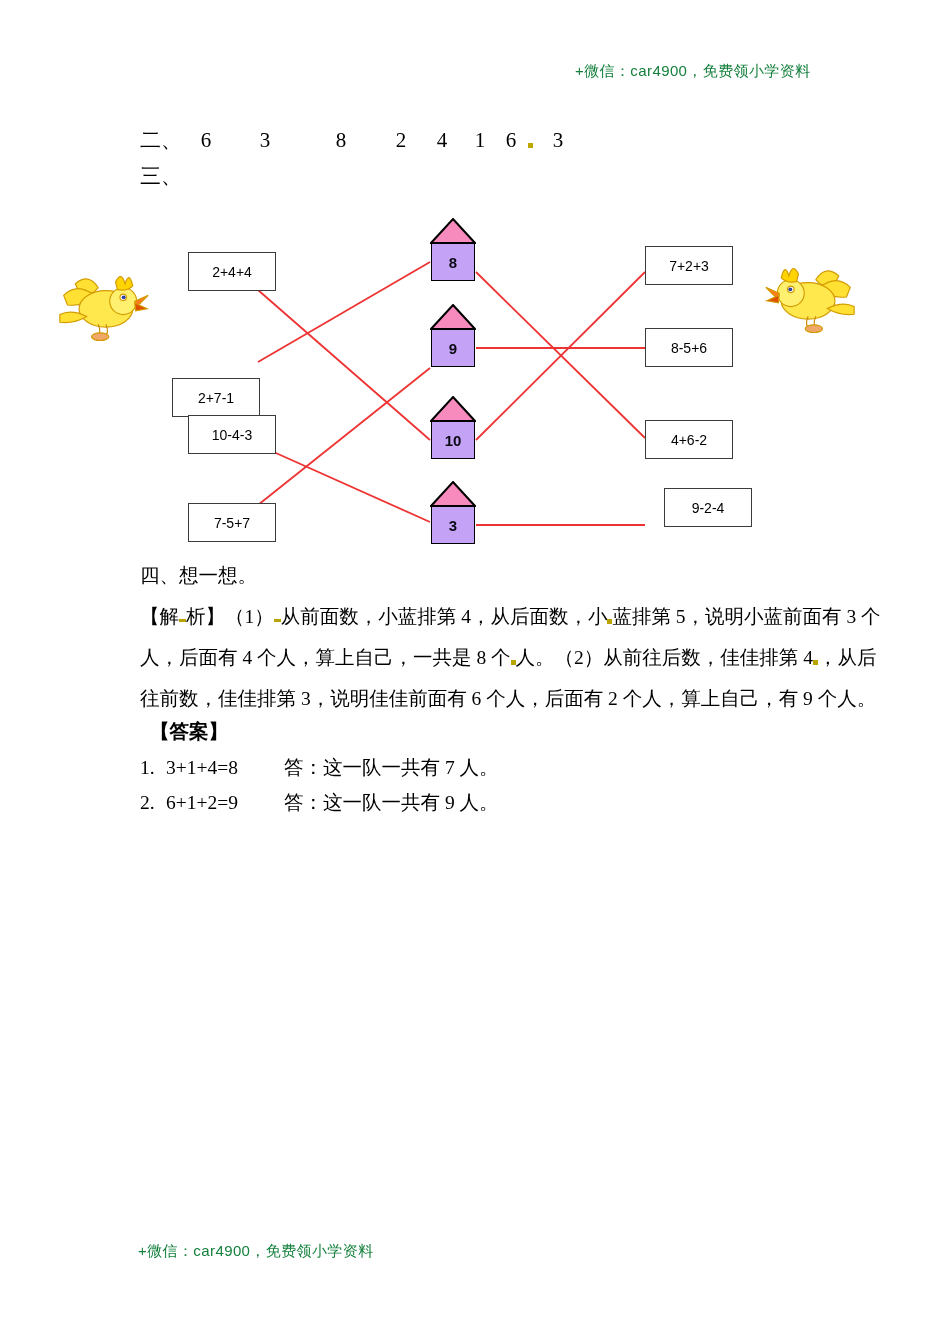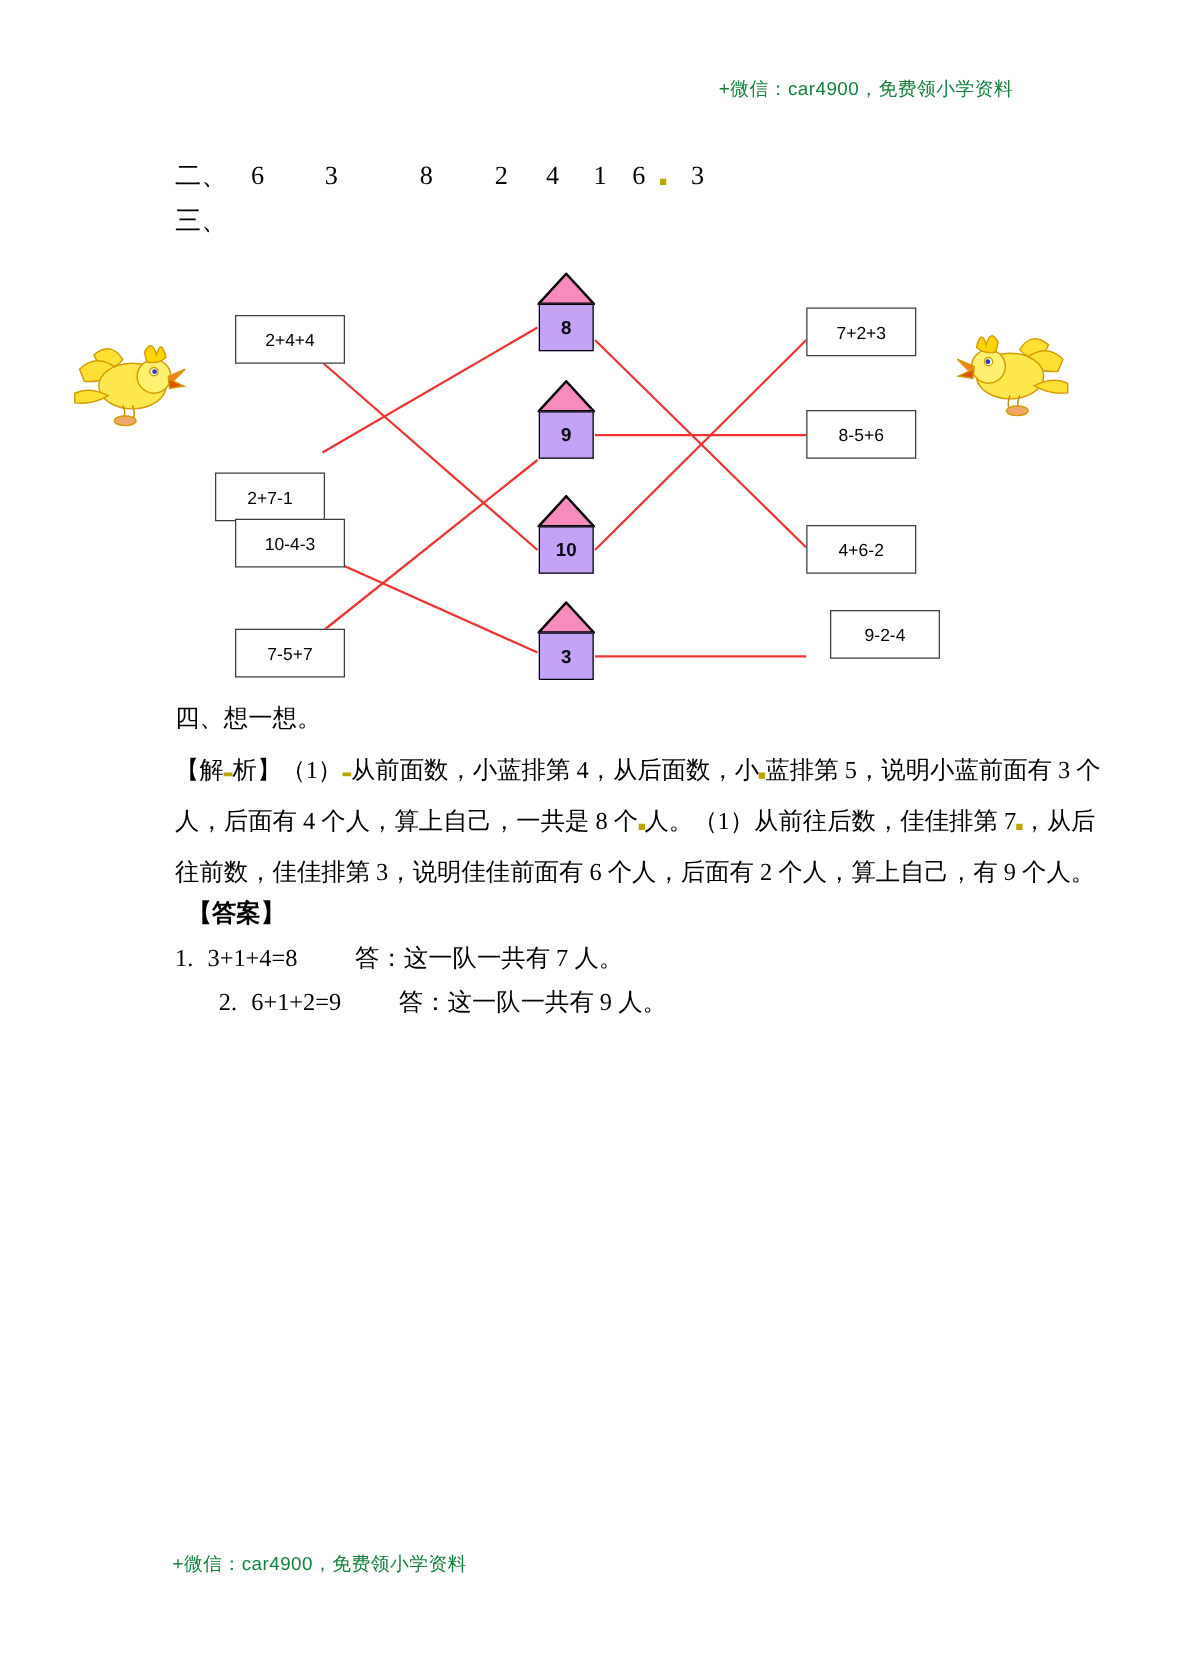--- a/index.html
+++ b/index.html
@@ -139,21 +139,21 @@
     font-size: 19.5px;
     line-height: 1;
     white-space: nowrap;
   }
   #line-section-four { top: 566px; text-align: center; }
   #line-analysis-1   { top: 607px; }
   #line-analysis-2   { top: 648px; }
   #line-analysis-3   { top: 689px; }
   #line-answer-label { top: 722px; font-weight: bold; margin-left: 10px; }
   #line-answer-1     { top: 758px; }
-  #line-answer-2     { top: 793px; margin-left: 35px; }
+  #line-answer-2     { top: 793px; }
 
   .ans-num { display: inline-block; width: 26px; }
   .ans-eq  { display: inline-block; width: 118px; }
 
   .ul-mark {
     display: inline-block;
     width: 7px;
     height: 3px;
     background: #b9a400;
     vertical-align: 1px;
@@ -276,21 +276,21 @@
   <div class="expr-box" style="left:645px; top:288px;margin-left:19px;">9-2-4</div>
 </div>
 
 <div class="prose" id="line-section-four">四、想一想。</div>
 
 <div class="prose" id="line-analysis-1">
   <span>【解</span><span class="ul-mark"></span><span>析】（1）</span><span class="ul-mark"></span><span>从前面数，小蓝排第 4，从后面数，小</span><span class="ul-dot"></span><span>蓝排第 5，说明小蓝前面有 3 个</span>
 </div>
 
 <div class="prose" id="line-analysis-2">
-  <span>人，后面有 4 个人，算上自己，一共是 8 个</span><span class="ul-dot"></span><span>人。（1）从前往后数，佳佳排第 7</span><span class="ul-dot"></span><span>，从后</span>
+  <span>人，后面有 4 个人，算上自己，一共是 8 个</span><span class="ul-dot"></span><span>人。（2）从前往后数，佳佳排第 4</span><span class="ul-dot"></span><span>，从后</span>
 </div>
 
 <div class="prose" id="line-analysis-3">往前数，佳佳排第 3，说明佳佳前面有 6 个人，后面有 2 个人，算上自己，有 9 个人。</div>
 
 <div class="prose" id="line-answer-label">【答案】</div>
 
 <div class="prose" id="line-answer-1">
   <span class="ans-num">1.</span><span class="ans-eq">3+1+4=8</span><span>答：这一队一共有 7 人。</span>
 </div>
 

